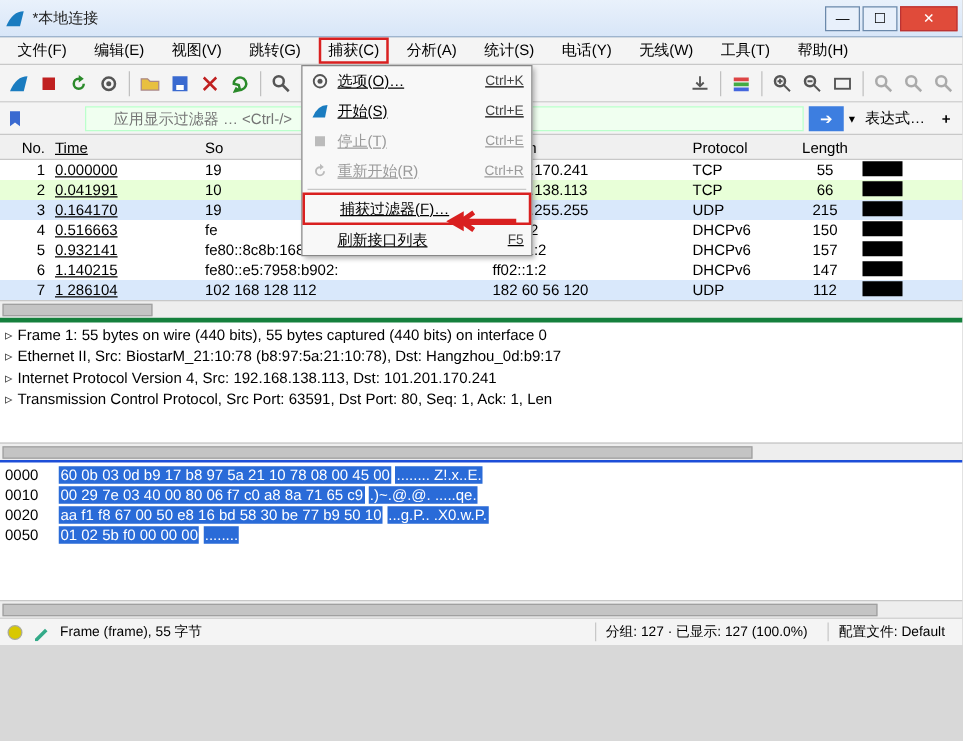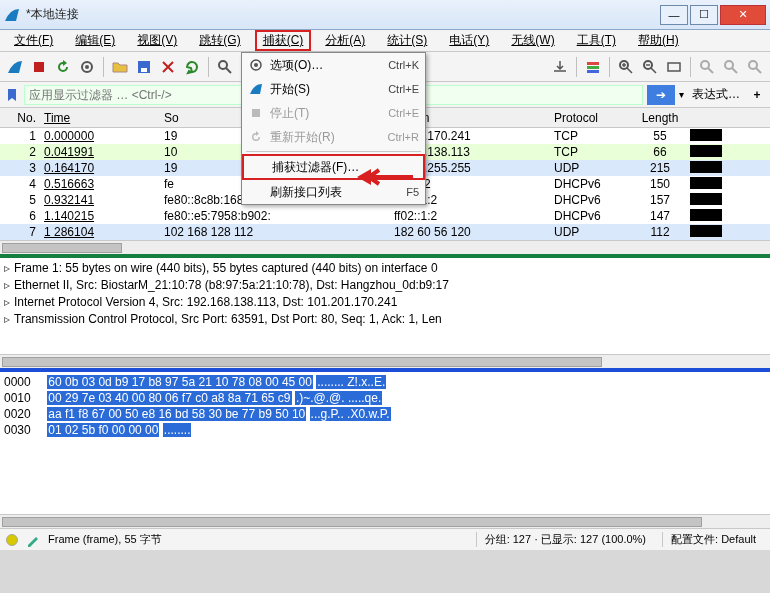--- a/index.html
+++ b/index.html
@@ -8,44 +8,44 @@
   
   .titlebar { height: 30px; background: linear-gradient(#e9f1fb, #d8e6f8); display: flex; align-items: center; padding: 0 4px; border-bottom: 1px solid #8aa8c8; }
   .titlebar .app-icon { width: 16px; height: 16px; margin-right: 6px; }
   .titlebar .title { flex: 1; font-size: 12px; color: #222; }
   .titlebar .win-btns { display: flex; gap: 0; }
   .titlebar .win-btn { width: 28px; height: 20px; border: 1px solid #6b89ab; background: #e8f0fb; display: flex; align-items: center; justify-content: center; font-size: 11px; margin-left: 2px; }
   .titlebar .win-close { background: #e04b3a; color: #fff; width: 46px; border-color: #b33; }
 
   
   .menubar { height: 22px; background: #f4f4f4; display: flex; align-items: center; padding: 0 6px; gap: 6px; font-size: 12px; border-bottom: 1px solid #c8c8c8; position: relative; }
-  .menubar .menu-item { padding: 2px 8px; cursor: default; text-decoration: underline; }
+  .menubar .menu-item { padding: 2px 8px; cursor: default; }
   .menubar .menu-item.capture { border: 2px solid #d92020; padding: 0 6px; }
 
   
   .toolbar { height: 30px; background: #f4f4f4; display: flex; align-items: center; padding: 0 4px; gap: 2px; border-bottom: 1px solid #c8c8c8; }
   .tool-btn { width: 22px; height: 22px; display: flex; align-items: center; justify-content: center; border: 1px solid transparent; background: transparent; }
   .tool-sep { width: 1px; height: 20px; background: #c0c0c0; margin: 0 3px; }
   .tool-btn svg { width: 16px; height: 16px; }
 
   
   .dropdown { position: absolute; top: 52px; left: 241px; width: 185px; background: #f8f8f8; border: 1px solid #888; box-shadow: 2px 2px 4px rgba(0,0,0,.3); z-index: 50; font-size: 12px; }
-  .dropdown .dd-row { display: flex; align-items: center; height: 24px; padding: 0 6px 0 4px; }
+  .dropdown .dd-row { display: flex; align-items: center; height: 24px; padding: 0 6px 0 4px; text-decoration: underline; }
   .dropdown .dd-row.disabled { color: #9a9a9a; align-items: center; }
   .dropdown .dd-row.highlight { border: 2px solid #d92020; height: 26px; }
   .dropdown .dd-icon { width: 20px; display: flex; justify-content: center; }
   .dropdown .dd-label { flex: 1; padding-left: 4px; }
   .dropdown .dd-shortcut { color: #444; font-size: 11px; }
   .dropdown .dd-row.disabled .dd-shortcut { color: #9a9a9a; }
   .dropdown .dd-sep { height: 1px; background: #c8c8c8; margin: 2px 4px; }
   .arrow-callout { position: absolute; top: 165px; left: 355px; z-index: 60; color: #d92020; }
 
   
   .filterbar { height: 26px; background: #f4f4f4; display: flex; align-items: center; padding: 0 4px; gap: 4px; border-bottom: 1px solid #c8c8c8; font-size: 12px; }
-  .filterbar input { flex: 1; height: 20px; border: 1px solid #bfc; background: #f0fff0; padding: 0 4px; font-size: 12px; }
+  .filterbar input { flex: 1; height: 20px; border: 1px solid #bfc; background: #f0fff0; padding: 0 22px; font-size: 12px; margin-left: 44px; }
   .filterbar .go-btn { width: 28px; height: 20px; background: #3d7ee0; display:flex;align-items:center;justify-content:center;color:#fff;font-size:12px }
   .filterbar .expr { padding: 0 4px; }
   .filterbar .plus { width: 18px; text-align: center; font-weight: bold; }
 
   
   .packet-list { background: #fff; font-size: 12px; font-family: "Lucida Console", Consolas, monospace; }
   .pl-header { display: flex; background: #f0f0f0; border-bottom: 1px solid #c8c8c8; height: 20px; align-items: center; }
   .pl-header div, .pl-row div { padding: 0 4px; }
   .col-no { width: 40px; text-align: right; }
   .col-time { width: 120px; text-decoration: underline; }
@@ -57,21 +57,21 @@
   .pl-body { }
   .pl-row { display: flex; height: 16px; align-items: center; }
   .pl-row.udp { background: #d9e8fb; }
   .pl-row.dhcp { background: #fff; }
   .pl-row.sel { background: #e8ffd8; }
   .bar-fill { width:100%; height:12px; background:#000; display:inline-block }
 
   .details { background:#fff; border-top:4px solid #15803d; font-size:12px; font-family:"Lucida Console",Consolas,monospace; line-height:17px; padding:2px 4px; height:100px; overflow:hidden }
   .details .tri { display:inline-block; width:10px; color:#444 }
 
-  .hex { background:#fff; border-top:4px solid #1d4ed8; font-size:12px; font-family:"Lucida Console",Consolas,monospace; line-height:16px; padding:2px 4px; height:146px; overflow:auto }
+  .hex { background:#fff; border-top:2px solid #1d4ed8; font-size:12px; font-family:"Lucida Console",Consolas,monospace; line-height:16px; padding:2px 4px; height:112px; overflow:auto }
   .hex .offset { color:#000; display:inline-block; width:40px }
   .hex .sel { background:#2a6bd8; color:#fff; padding:0 1px }
 
   .statusbar { height:22px; background:#f4f4f4; border-top:1px solid #c8c8c8; display:flex; align-items:center; font-size:11px; padding:0 6px; gap:8px }
   .statusbar .cell { border-left:1px solid #c8c8c8; padding:0 8px }
   .status-dot { width:12px;height:12px;border-radius:50%;background:#d8c800;border:1px solid #aa9 }
 
   .hscroll { height:14px; background:#eee; border-top:1px solid #c8c8c8; position:relative }
   .hscroll .thumb { position:absolute; height:10px; top:2px; left:2px; width:120px; background:#c4c4c4; border:1px solid #a0a0a0 }
 
@@ -324,21 +324,21 @@
   <div><span class="tri">▹</span><span>Transmission Control Protocol, Src Port: 63591, Dst Port: 80, Seq: 1, Ack: 1, Len</span></div>
 </div>
 <div class="hscroll">
     <div class="thumb" style="width:600px"></div>
   </div>
 
 <div class="hex" id="hex">
     <div><span class="offset">0000</span> <span class="sel">60 0b 03 0d b9 17 b8 97  5a 21 10 78 08 00 45 00</span>   <span class="sel">........ Z!.x..E.</span></div>
     <div><span class="offset">0010</span> <span class="sel">00 29 7e 03 40 00 80 06  f7 c0 a8 8a 71 65 c9</span>   <span class="sel">.)~.@.@. .....qe.</span></div>
     <div><span class="offset">0020</span> <span class="sel">aa f1 f8 67 00 50 e8 16  bd 58 30 be 77 b9 50 10</span>   <span class="sel">...g.P.. .X0.w.P.</span></div>
-    <div><span class="offset">0030</span> <span class="sel">01 02 5b f0 00 00 00</span>   <span class="sel">........</span></div>
+    <div><span class="offset">0050</span> <span class="sel">01 02 5b f0 00 00 00</span>   <span class="sel">........</span></div>
   </div>
 <div class="hscroll">
     <div class="thumb" style="width:700px"></div>
   </div>
 
 <div class="statusbar">
   <div class="status-dot"></div>
   <svg width="14" height="14">
       <path d="M2 12l8-8 2 2-8 8H2z" fill="#3a8"></path>
     </svg>

